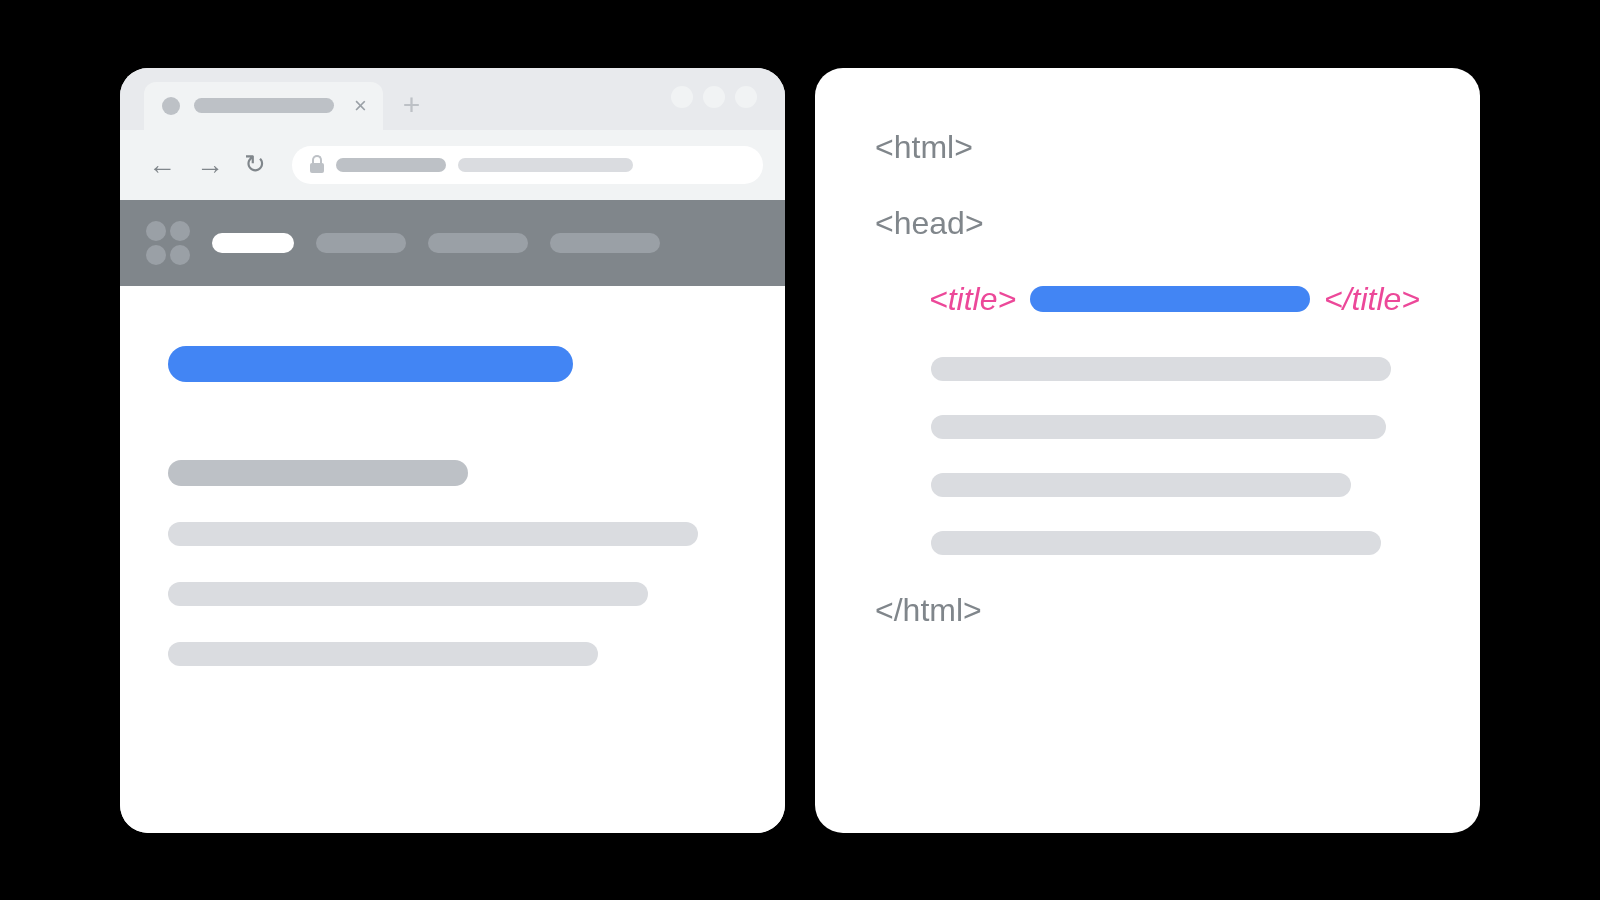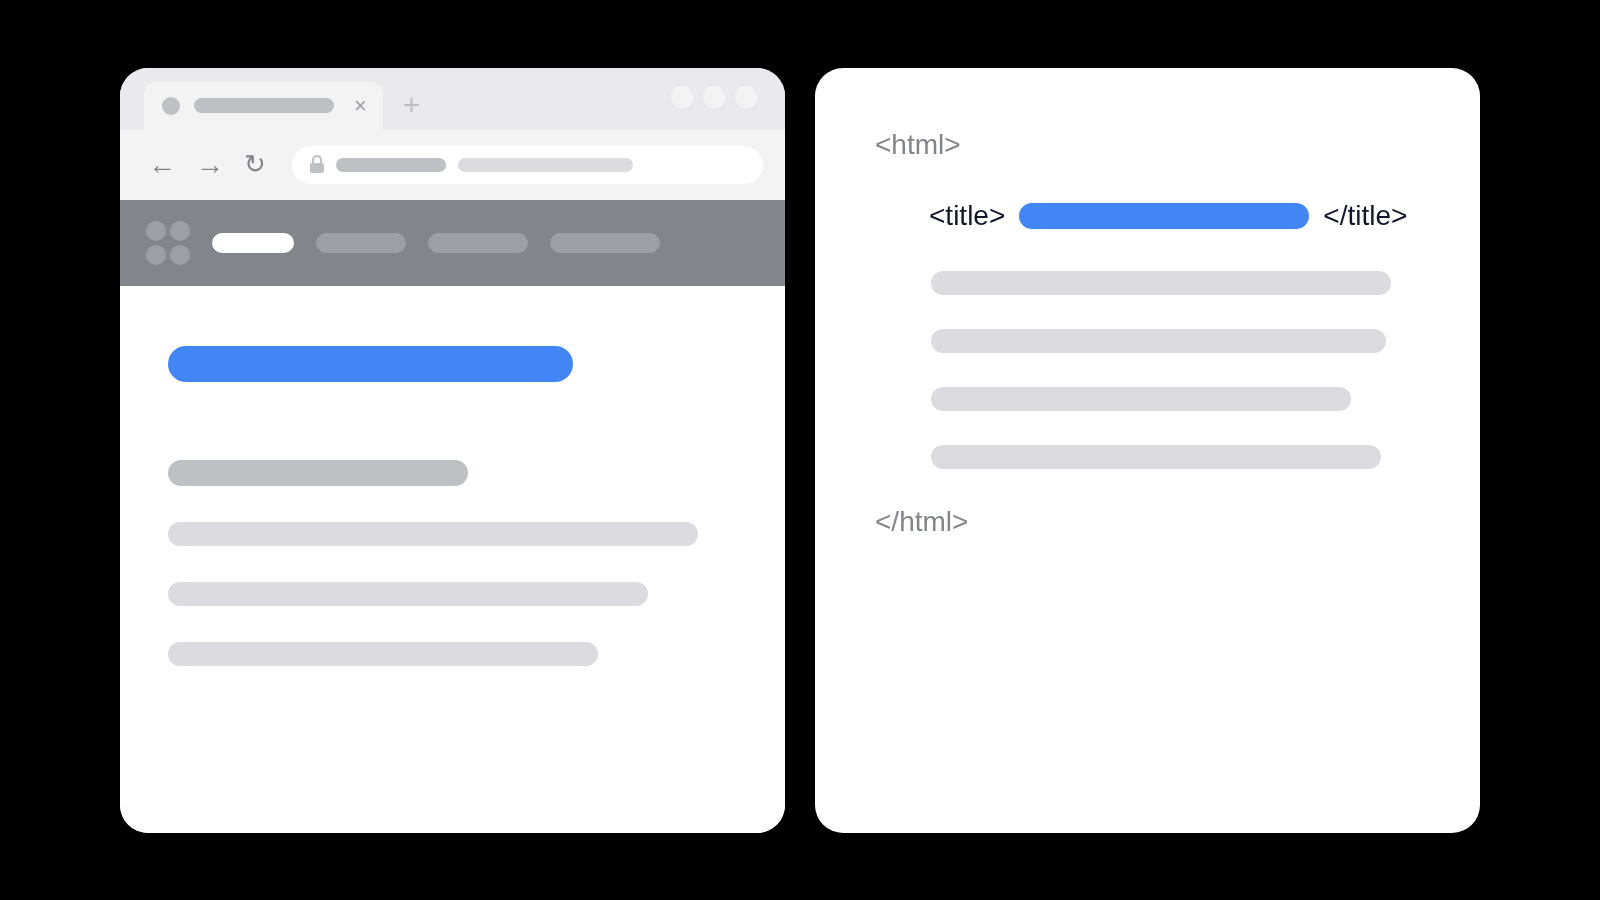--- a/index.html
+++ b/index.html
@@ -147,30 +147,30 @@
   .line.l1 { width: 530px; }
   .line.l2 { width: 480px; }
   .line.l3 { width: 430px; }
 
   
   .code {
     width: 665px;
     height: 765px;
     padding: 60px 60px;
     font-family: 'Google Sans', Arial, sans-serif;
-    font-size: 28px;
+    font-size: 32px;
     color: #80868b;
     line-height: 1.2;
   }
   .code-row {
     display: flex; align-items: center; gap: 14px;
     margin-bottom: 38px;
   }
   .indent1 { padding-left: 54px; }
-  .blue { color: #0f172a; }
+  .blue { color: #ec4899; font-style: italic; }
   .title-bar-code {
     width: 290px; height: 26px; border-radius: 14px;
     background: #4285f4;
   }
   .code-lines {
     margin: 8px 0 36px 56px;
     display: flex; flex-direction: column; gap: 34px;
   }
   .cline {
     height: 24px; border-radius: 12px; background: #dadce0;
@@ -230,20 +230,23 @@
     <div class="line l1"></div>
     <div class="line l2"></div>
     <div class="line l3"></div>
   </div>
 </div>
 
 <div class="panel code">
   <div class="code-row">
     <span>&lt;html&gt;</span>
   </div>
+  <div class="code-row">
+    <span>&lt;head&gt;</span>
+  </div>
   <div class="code-row indent1">
     <span class="blue">&lt;title&gt;</span>
     <span class="title-bar-code"></span>
     <span class="blue">&lt;/title&gt;</span>
   </div>
   <div class="code-lines">
     <span class="cline c1"></span>
     <span class="cline c2"></span>
     <span class="cline c3"></span>
     <span class="cline c4"></span>

